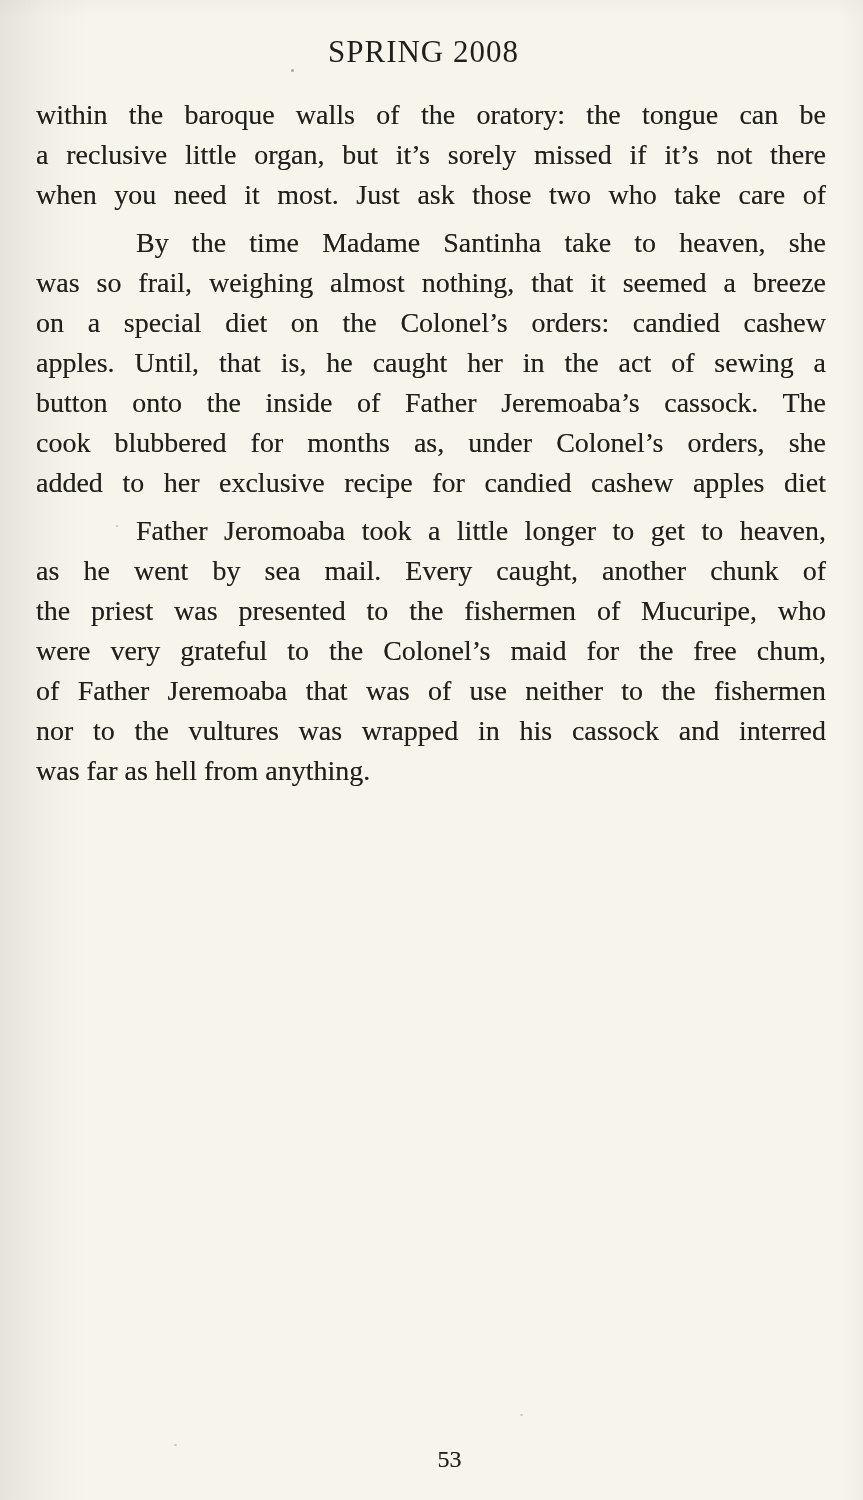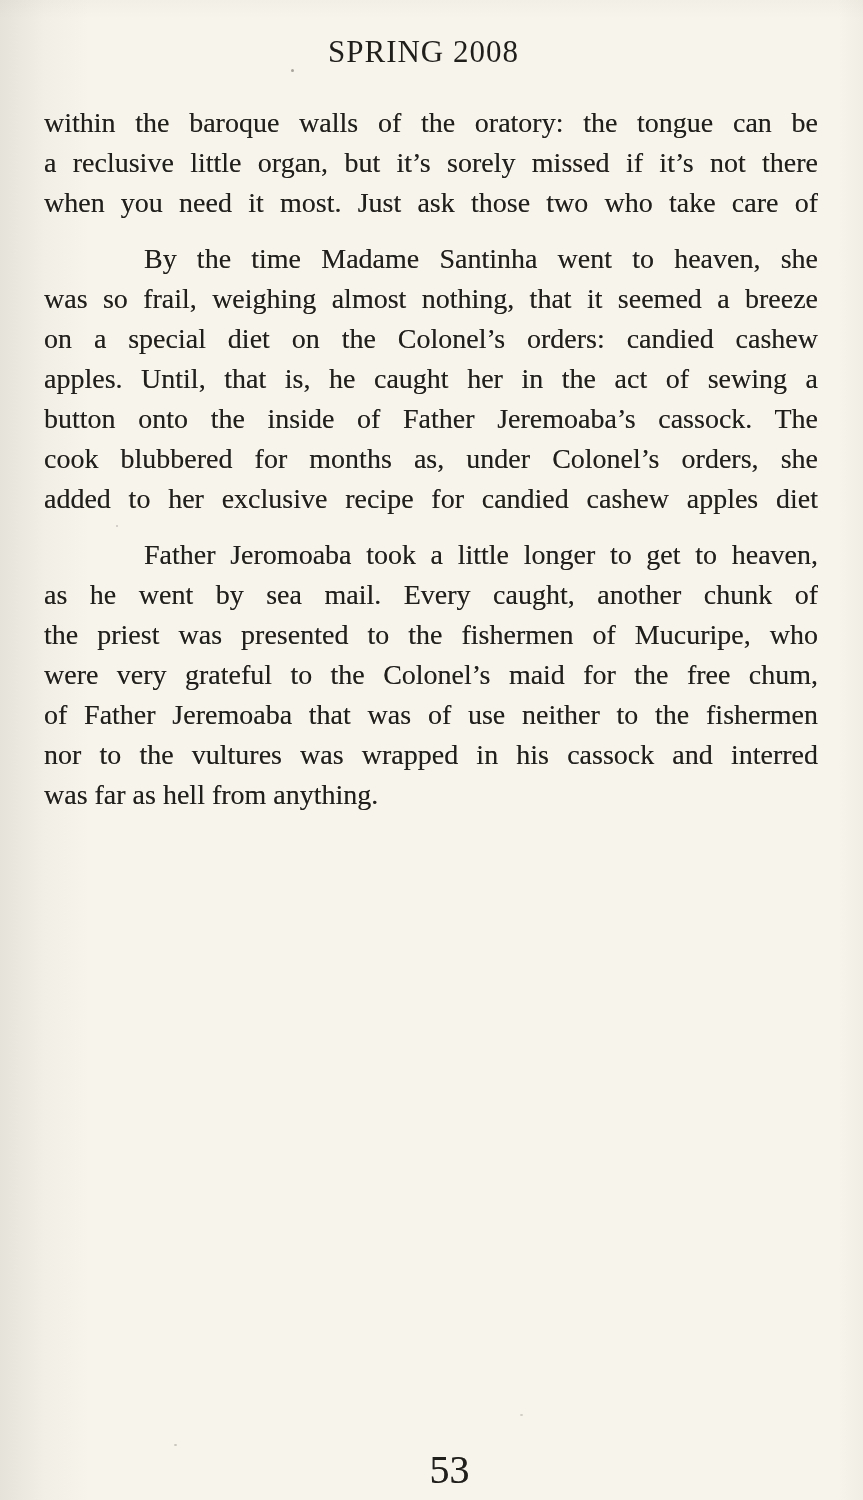--- a/index.html
+++ b/index.html
@@ -29,21 +29,21 @@
     font-size: 31px;
     letter-spacing: 1px;
     white-space: nowrap;
   }
   .body-text {
     position: absolute;
     top: 87px;
     left: 28px;
     width: 806px;
   }
-  .paragraph { margin: 16px; padding: 0; }
+  .paragraph { margin: 8px; padding: 0; }
   .line {
     font-size: 28px;
     line-height: 40px;
     height: 40px;
     overflow: hidden;
     text-shadow: 0 0 0.5px rgba(33,31,28,0.55);
   }
   .line.full {
     text-align: justify;
     text-align-last: justify;
@@ -52,21 +52,21 @@
     text-align: left;
     text-align-last: left;
   }
   .line.indent { padding-left: 100px; }
   .folio {
     position: absolute;
     top: 1446px;
     left: 0;
     right: 0;
     text-align: center;
-    font-size: 40px;
+    font-size: 24px;
     text-shadow: 0 0 0.5px rgba(33,31,28,0.55);
     margin-left: 36px;
   }
   .speck {
     position: absolute;
     border-radius: 50%;
     background: rgba(70,66,60,0.45);
   }
   .speck.s1 { left: 291px; top: 69px;  width: 3px; height: 3px; }
   .speck.s2 { left: 174px; top: 1444px; width: 3px; height: 2px; background: rgba(90,86,78,0.3); }
@@ -79,21 +79,21 @@
 <div class="page">
   <div class="running-head">SPRING 2008</div>
 
   <div class="body-text">
       <div class="paragraph">
         <div class="line full">within the baroque walls of the oratory: the tongue can be</div>
         <div class="line full">a reclusive little organ, but it’s sorely missed if it’s not there</div>
         <div class="line full">when you need it most. Just ask those two who take care of</div>
       </div>
       <div class="paragraph">
-        <div class="line full indent">By the time Madame Santinha went to heaven, she</div>
+        <div class="line full indent">By the time Madame Santinha take to heaven, she</div>
         <div class="line full">was so frail, weighing almost nothing, that it seemed a breeze</div>
         <div class="line full">on a special diet on the Colonel’s orders: candied cashew</div>
         <div class="line full">apples. Until, that is, he caught her in the act of sewing a</div>
         <div class="line full">button onto the inside of Father Jeremoaba’s cassock. The</div>
         <div class="line full">cook blubbered for months as, under Colonel’s orders, she</div>
         <div class="line full">added to her exclusive recipe for candied cashew apples diet</div>
       </div>
       <div class="paragraph">
         <div class="line full indent">Father Jeromoaba took a little longer to get to heaven,</div>
         <div class="line full">as he went by sea mail. Every caught, another chunk of</div>

